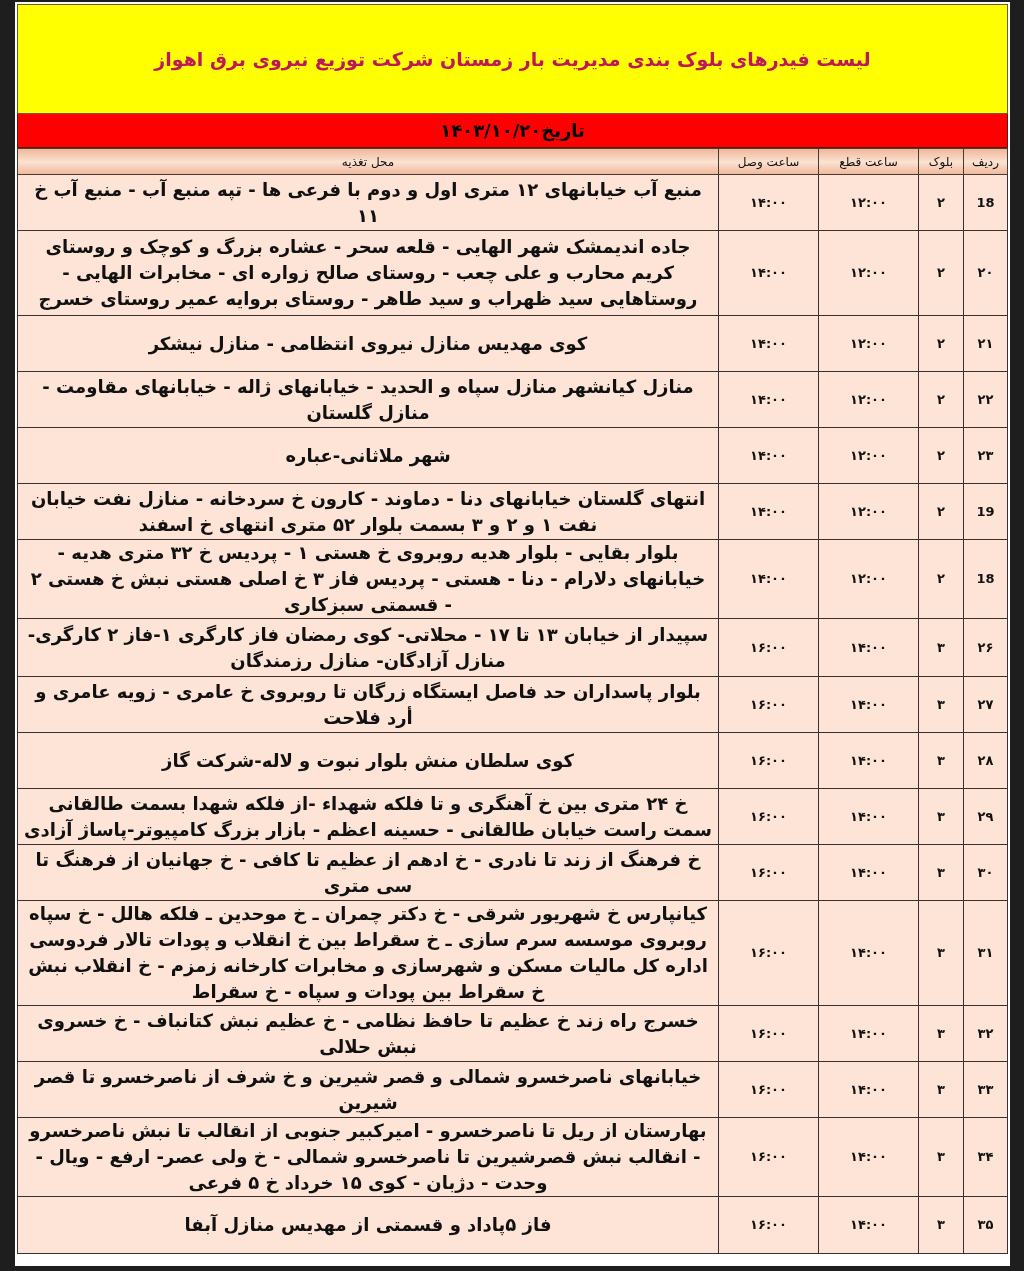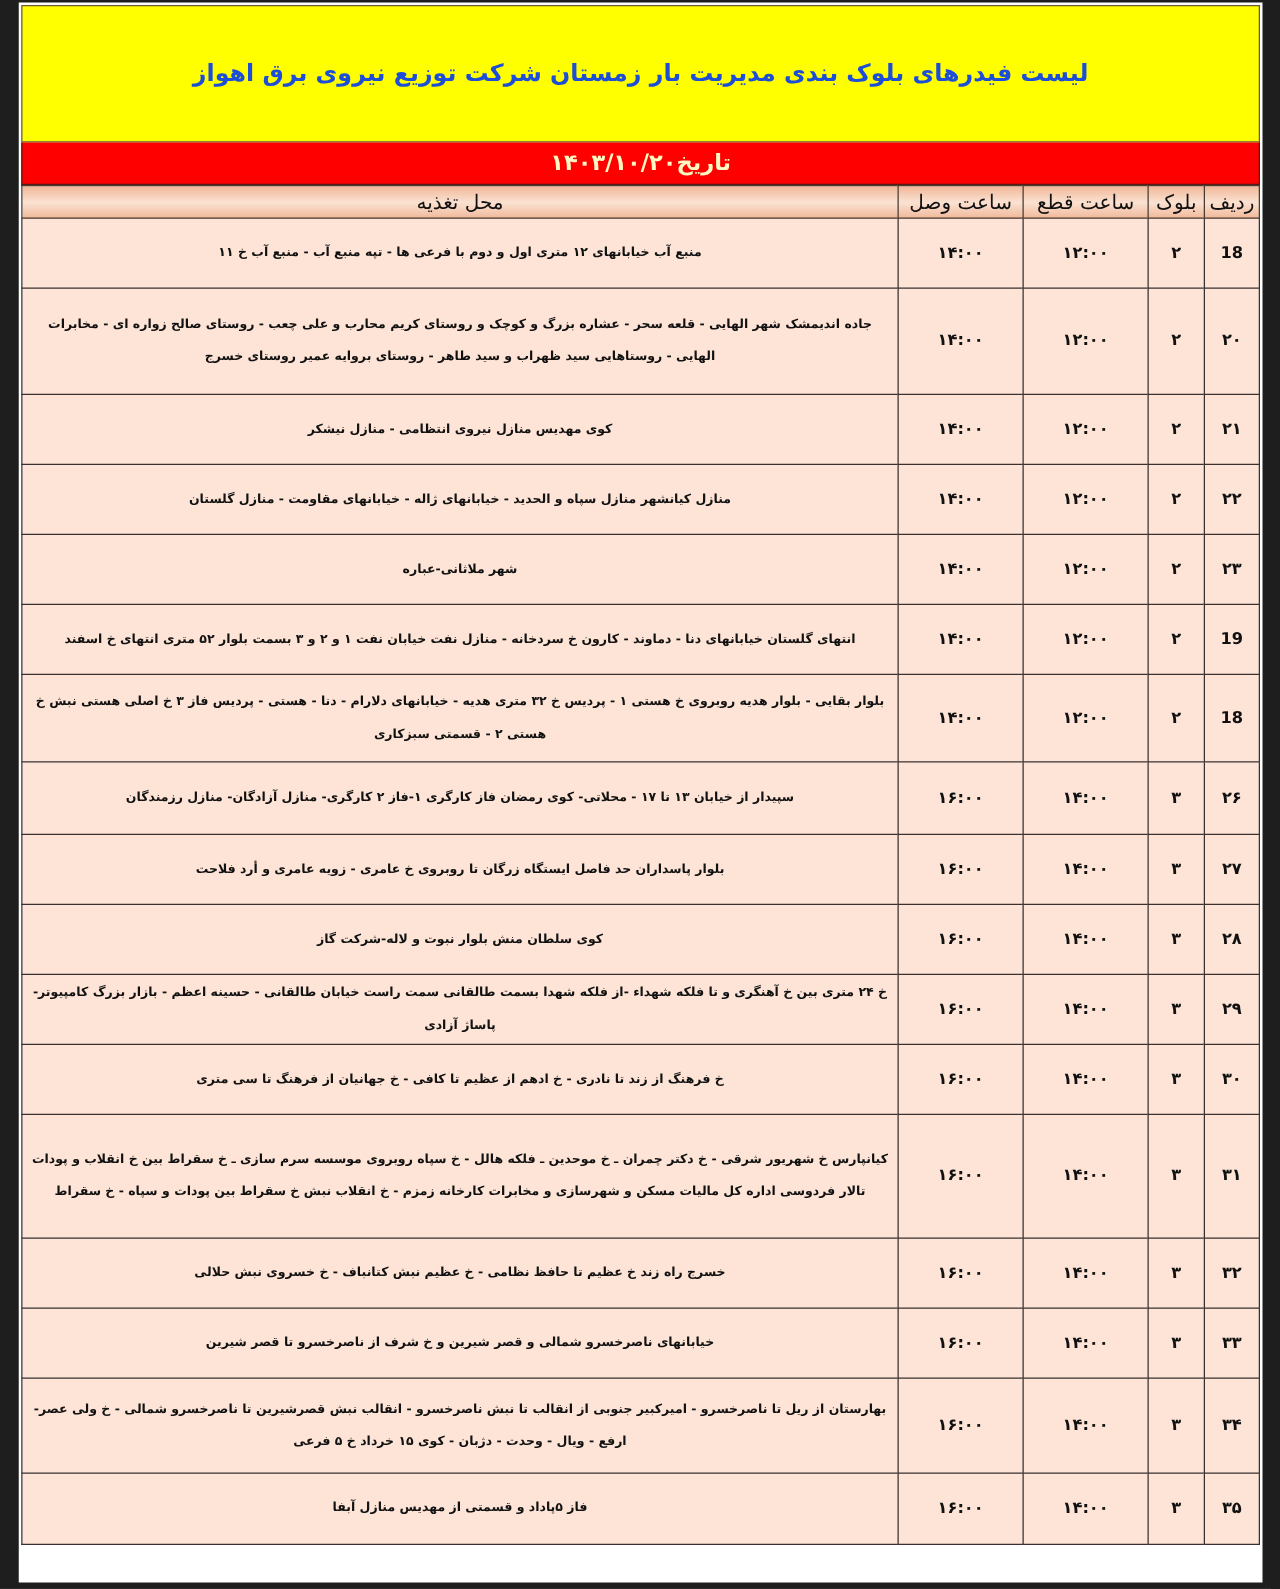--- a/index.html
+++ b/index.html
@@ -8,47 +8,47 @@
   .page {
     position: absolute; left: 15px; top: 2px; width: 995px; height: 1264px;
     background: #ffffff;
   }
   .title-band {
     position: absolute; left: 2px; top: 2px; width: 991px; height: 110px;
     background: #ffff00; border: 1px solid #6b5a3a;
     display: flex; align-items: center; justify-content: center;
   }
   .title-band span {
-    font-family: "DejaVu Sans", sans-serif; font-weight: bold; font-size: 19px; color: #1d4ed8;
+    font-family: "DejaVu Sans", sans-serif; font-weight: bold; font-size: 19px; color: #be185d;
     direction: rtl;
   }
   .date-band {
     position: absolute; left: 2px; top: 112px; width: 991px; height: 34px;
     background: #ff0000; border: 1px solid #5a1a10; border-top: none;
     display: flex; align-items: center; justify-content: center;
     direction: rtl;
   }
-  .date-band span { font-weight: bold; font-size: 18px; color: #fef9c3; }
+  .date-band span { font-weight: bold; font-size: 18px; color: #000000; }
   .date-band .date-label { margin-left: 0; }
   table {
     position: absolute; left: 2px; top: 146px; width: 991px;
     border-collapse: collapse; direction: rtl; table-layout: fixed;
   }
   th {
-    height: 26px; font-weight: normal; font-size: 16px; color: #111;
+    height: 26px; font-weight: normal; font-size: 12px; color: #111;
     background: linear-gradient(180deg, #f0b89a 0%, #fbe2d2 50%, #f0b89a 100%);
     border: 1.5px solid #4a3a30;
     text-align: center;
   }
   td {
     background: #fde4d6; border: 1.5px solid #3a3030;
     text-align: center; font-weight: bold; font-size: 12.5px; color: #111;
     line-height: 26px; padding: 0 6px;
   }
-  td.loc { font-size: 10px; line-height: 26px; }
+  td.loc { font-size: 18px; line-height: 26px; }
   td.num { font-size: 13px; }
   col.c-radif { width: 44px; }
   col.c-block { width: 45px; }
   col.c-cut { width: 100px; }
   col.c-on { width: 100px; }
   col.c-loc { width: auto; }
 </style>
 </head>
 <body>
 

